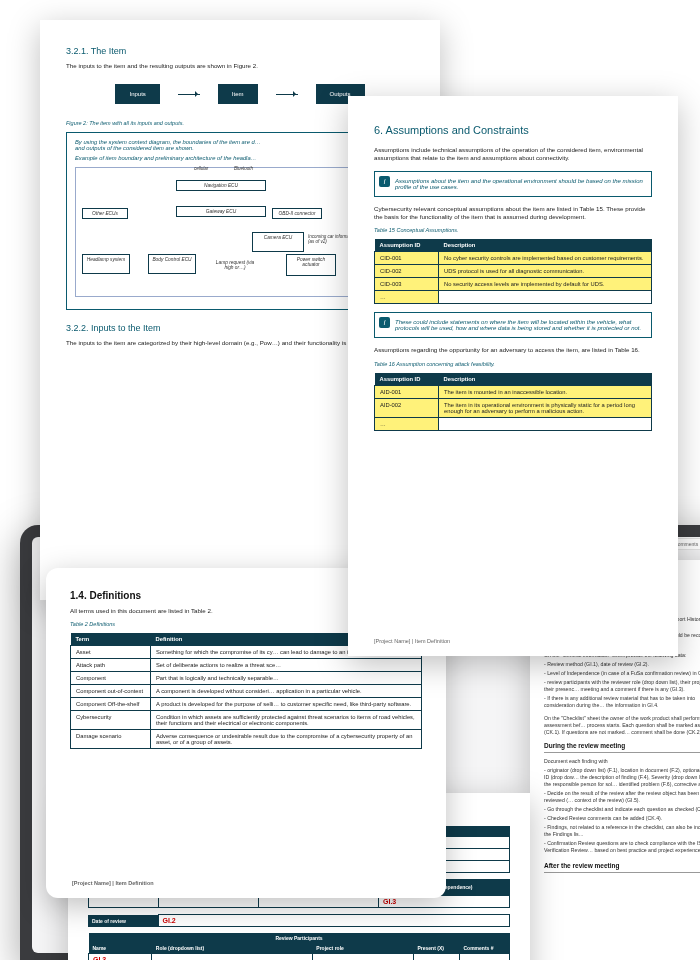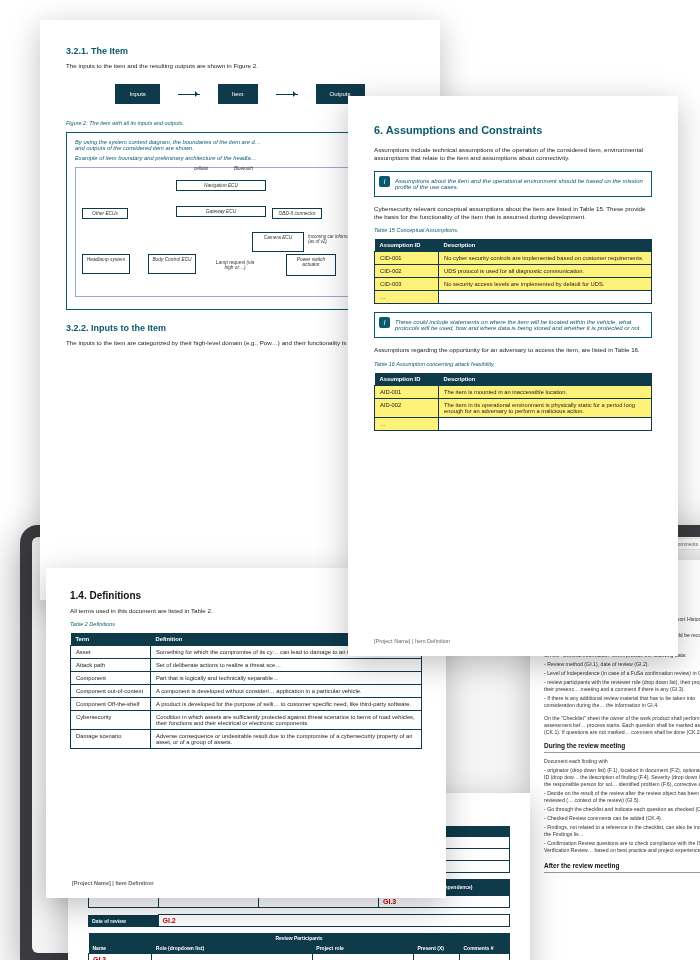--- a/index.html
+++ b/index.html
@@ -10,34 +10,34 @@
     position: relative; overflow: hidden;
     font-size: 7px; color: #222;
   }
   .page {
     position: absolute; background: #fff;
     box-shadow: 0 8px 30px rgba(0,0,0,0.25);
     padding: 22px 26px;
   }
   .pg1 { left: 40px; top: 20px; width: 400px; height: 580px; }
   .pg2 { left: 348px; top: 96px; width: 330px; height: 560px; z-index: 5; }
-  .pg3 { left: 46px; top: 568px; width: 400px; height: 330px; z-index: 2; padding:18px 24px;}
+  .pg3 { left: 46px; top: 568px; width: 400px; height: 330px; z-index: 2; padding:18px 24px;border-radius:12px;}
   .pg4 { left: 68px; top: 793px; width: 462px; height: 210px; z-index: 1; padding:14px 20px;}
   .pg5 { left: 530px; top: 560px; width: 210px; height: 420px; z-index: 0; padding:14px 14px; font-size:5.3px;}
   .laptop-back {
     position:absolute; z-index:-1; left:20px; top:525px;
     width: 760px; height: 440px;
     background:#3a3b3e; border-radius: 18px 18px 0 0;
     box-shadow: 0 10px 40px rgba(0,0,0,0.35);
   }
   .laptop-inner{
     position:absolute; inset:12px; background:#f5f5f6; border-radius:6px;
   }
-  h2.sec { color:#0a5a6e; font-size:9px; font-weight:700; margin:4px 0 6px; }
-  h2.big { color:#0a5a6e; font-size:11px; font-weight:700; margin:6px 0 10px;}
+  h2.sec { color:#0a5a6e; font-size:9px; font-weight:400; margin:4px 0 6px; }
+  h2.big { color:#0a5a6e; font-size:11px; font-weight:400; margin:6px 0 10px;}
   .body-text { font-size:6.2px; line-height:1.35; margin-bottom:6px;}
   .small-cap { font-size:5.5px; color:#0a5a6e; font-style:italic; margin:6px 0;}
   .callout {
     border:1px solid #0a5a6e; padding:6px 8px 6px 20px; position:relative;
     font-style:italic; color:#0a5a6e; font-size:6px; margin:8px 0;
     background:#fff;
   }
   .callout .i { position:absolute; left:4px; top:4px; width:11px;height:11px;
     background:#0a5a6e;color:#fff;border-radius:2px;text-align:center;
     font-style:italic; line-height:11px; font-size:7px;}

